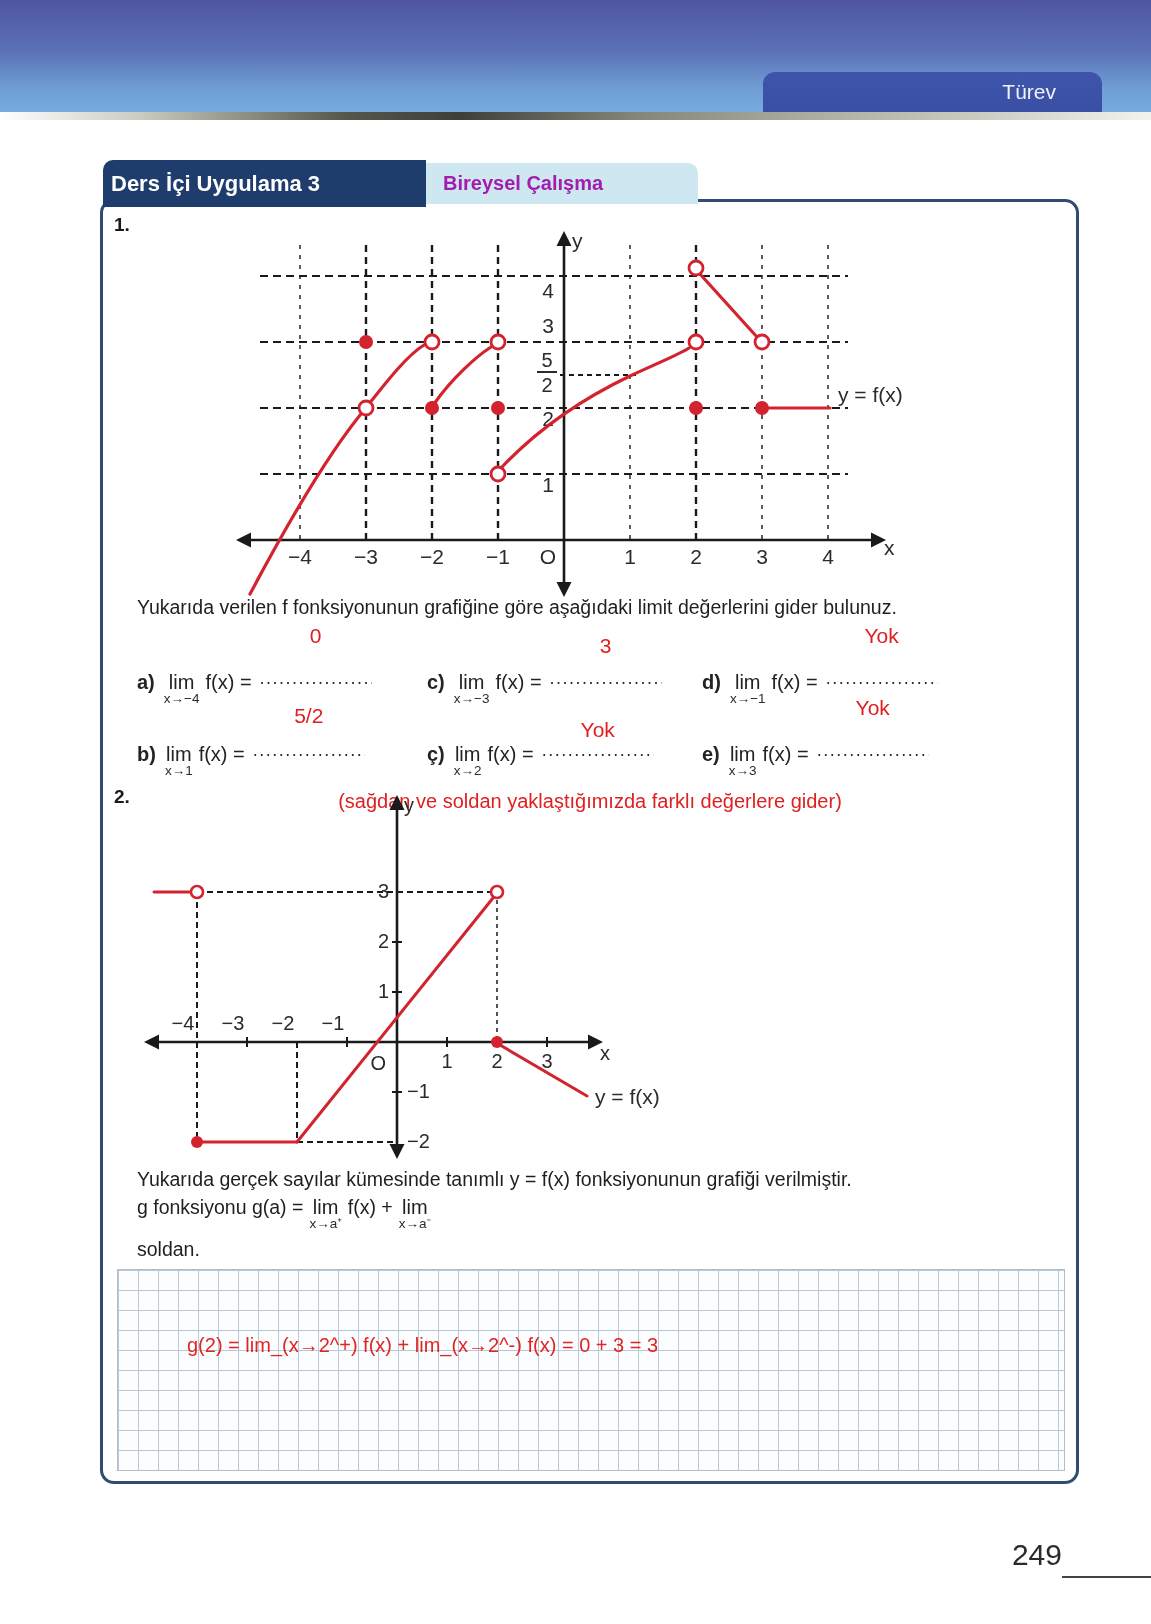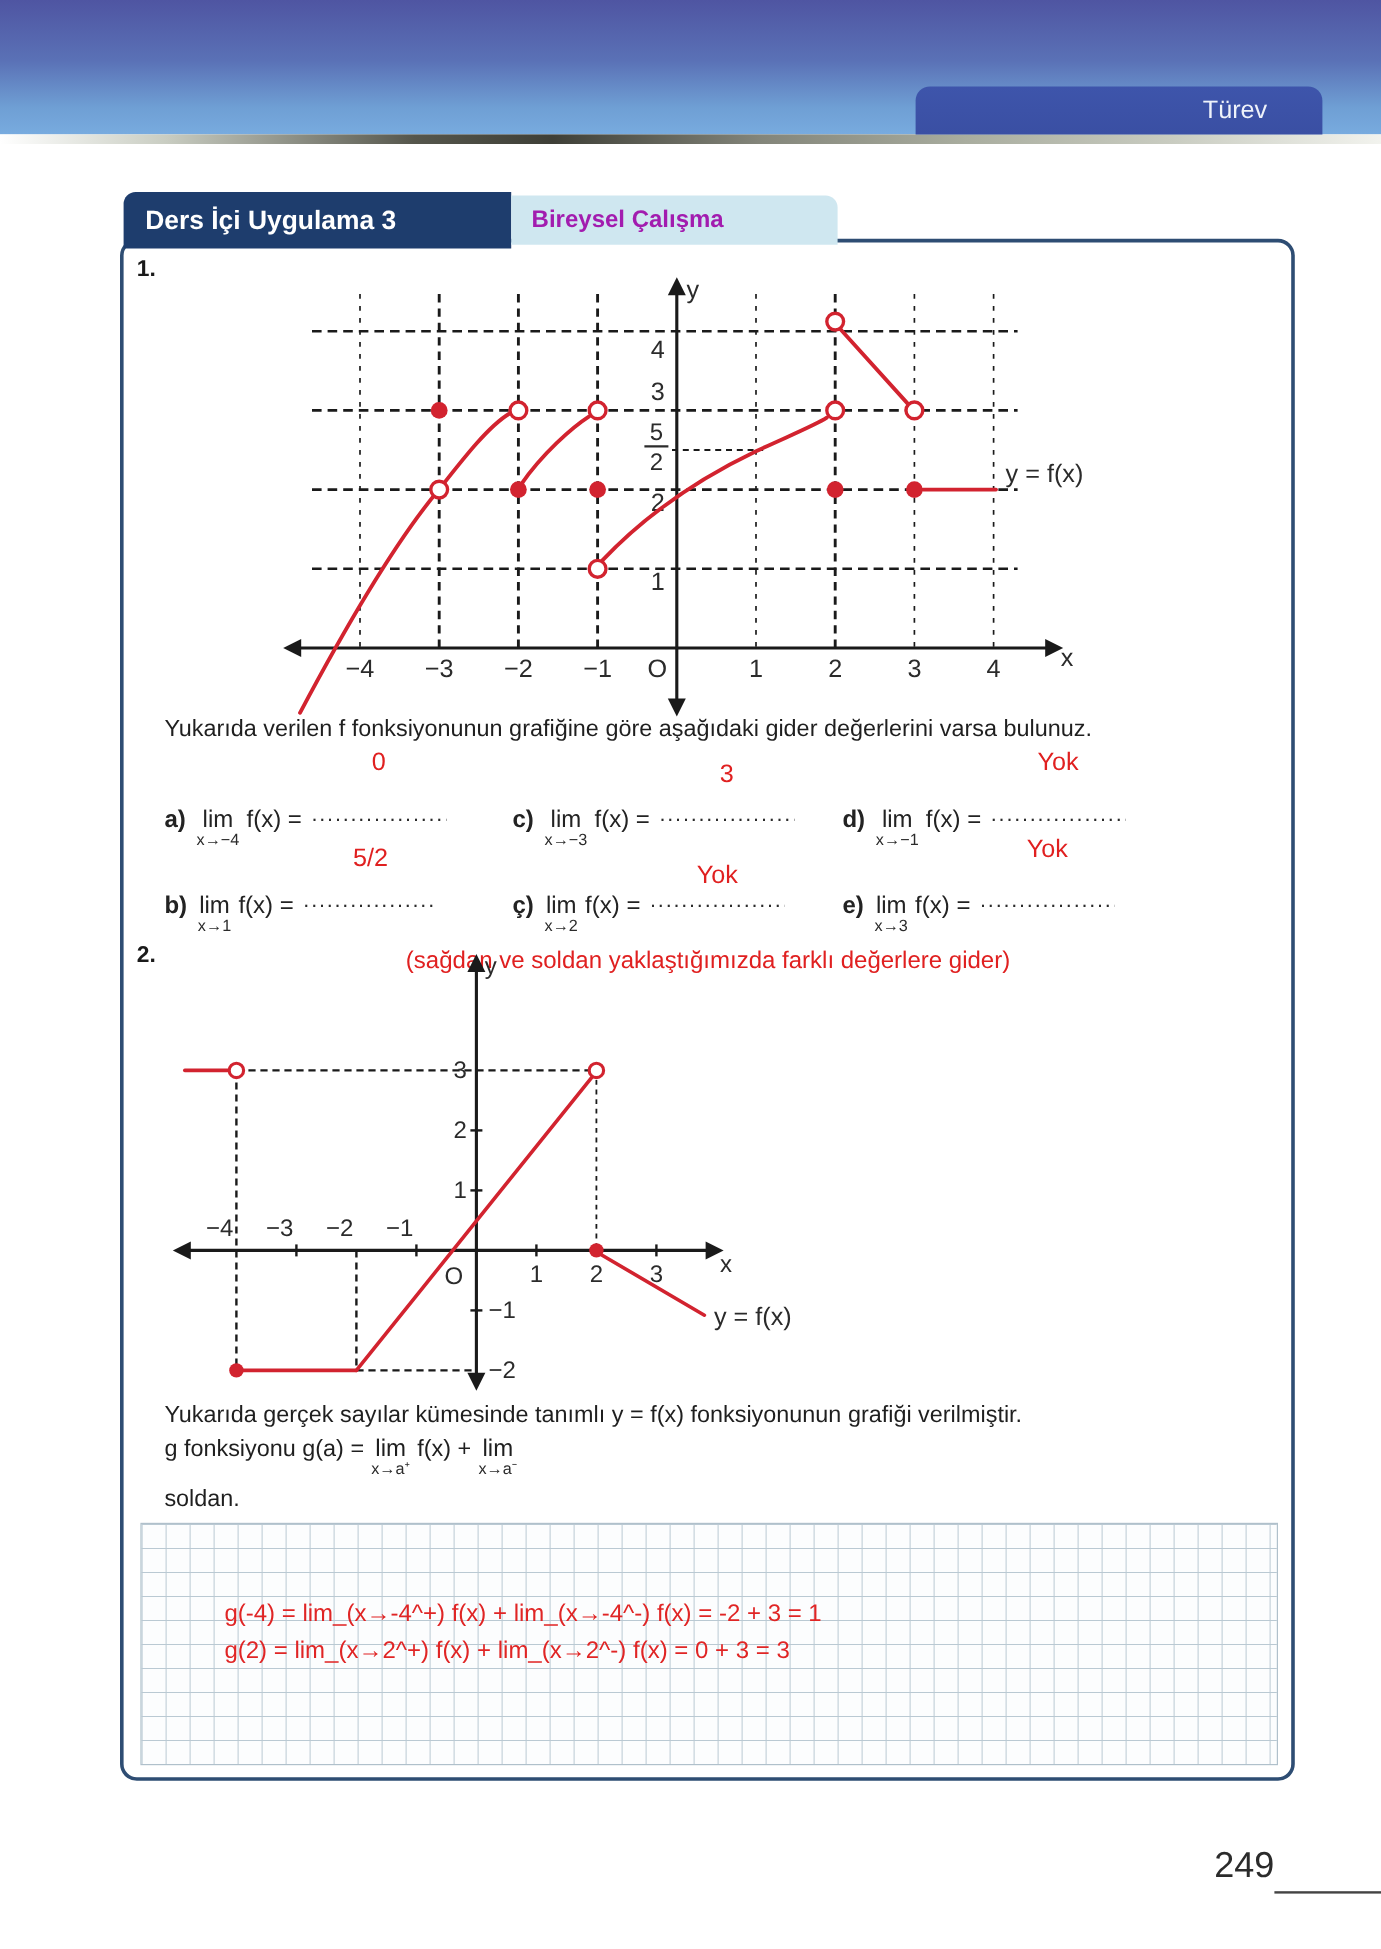--- a/index.html
+++ b/index.html
@@ -11,21 +11,21 @@
   .strip{position:absolute;left:0;top:112px;width:1151px;height:8px;
         background:linear-gradient(90deg,#ffffff 0%,#c9cdc2 12%,#55564c 30%,#3e3f37 40%,#83857a 55%,#a9ad9f 70%,#c9ccc1 85%,#f2f3ee 100%);}
   .tab{position:absolute;left:763px;top:72px;width:339px;height:40px;
        background:linear-gradient(180deg,#3e55ab,#3a4fa3);border-radius:12px 12px 0 0;
        color:#eef2fa;font-size:21px;text-align:right;line-height:40px;padding-right:46px;box-sizing:border-box;}
   
   .content-box{position:absolute;left:100px;top:199px;width:979px;height:1285px;
        border:3px solid #2e4d73;border-radius:14px;background:#fff;box-sizing:border-box;}
   .hdr-navy{position:absolute;left:103px;top:160px;width:323px;height:47px;background:#1e3d6d;
        border-radius:10px 0 0 0;color:#fff;font-weight:bold;font-size:22px;line-height:47px;
-       padding-left:18px;box-sizing:border-box;}
+       padding-left:8px;box-sizing:border-box;}
   .hdr-light{position:absolute;left:426px;top:163px;width:272px;height:41px;background:#cfe7f0;
        border-radius:0 10px 0 0;color:#a21caf;font-weight:bold;font-size:20px;line-height:41px;
        padding-left:17px;box-sizing:border-box;}
   .qnum{position:absolute;font-weight:bold;font-size:19px;color:#1a1a1a;}
   .prompt{position:absolute;font-size:19.5px;color:#1f1f1f;}
   
   svg text{font-family:"Liberation Sans",sans-serif;fill:#2b2b2b;}
   .tick1{font-size:21px;} .tick2{font-size:20px;} .flabel{font-size:21px;}
   
   .lim-item{position:absolute;display:flex;align-items:baseline;white-space:nowrap;}
@@ -148,21 +148,21 @@
         <circle cx="198" cy="112" r="7"></circle>
       <circle cx="264" cy="112" r="7"></circle>
         <circle cx="264" cy="244" r="7"></circle>
       <circle cx="462" cy="112" r="7"></circle>
         <circle cx="528" cy="112" r="7"></circle>
       <circle cx="462" cy="38" r="7"></circle>
     </g>
     <text class="flabel" x="604" y="172">y = f(x)</text>
   </svg>
 
-  <div class="prompt" style="left:137px;top:596px;width:910px">Yukarıda verilen f fonksiyonunun grafiğine göre aşağıdaki gider değerlerini varsa bulunuz.</div>
+  <div class="prompt" style="left:137px;top:596px;width:910px">Yukarıda verilen f fonksiyonunun grafiğine göre aşağıdaki limit değerlerini gider bulunuz.</div>
 
   <div class="lim-item" style="left:137px;top:668px">
     <span class="il">a)</span>
     <span class="lim">
         <span class="lw">lim</span>
         <span class="ls">x→−4</span>
       </span>
     <span class="fx">f(x) =</span>
     <span class="dw"><span class="ans">0</span><span class="dots">......................</span></span>
   </div>
@@ -292,20 +292,19 @@
         <span class="lw">lim</span>
         <span class="ls">x→a⁻</span>
       </span>
   </div>
   <div class="q2line" style="left:137px;top:1238px">
     <span>soldan.</span>
   </div>
 
   <div class="gridpaper"></div>
   <div class="solution">
-    <div>g(-4) = lim_(x→-4^+) f(x) + lim_(x→-4^-) f(x) = -2 + 3 = 1</div>
     <div>g(2) = lim_(x→2^+) f(x) + lim_(x→2^-) f(x) = 0 + 3 = 3</div>
   </div>
 
   <div class="pagenum">249</div>
   <div class="pagerule"></div>
 
 </div>
 
 </body></html>

